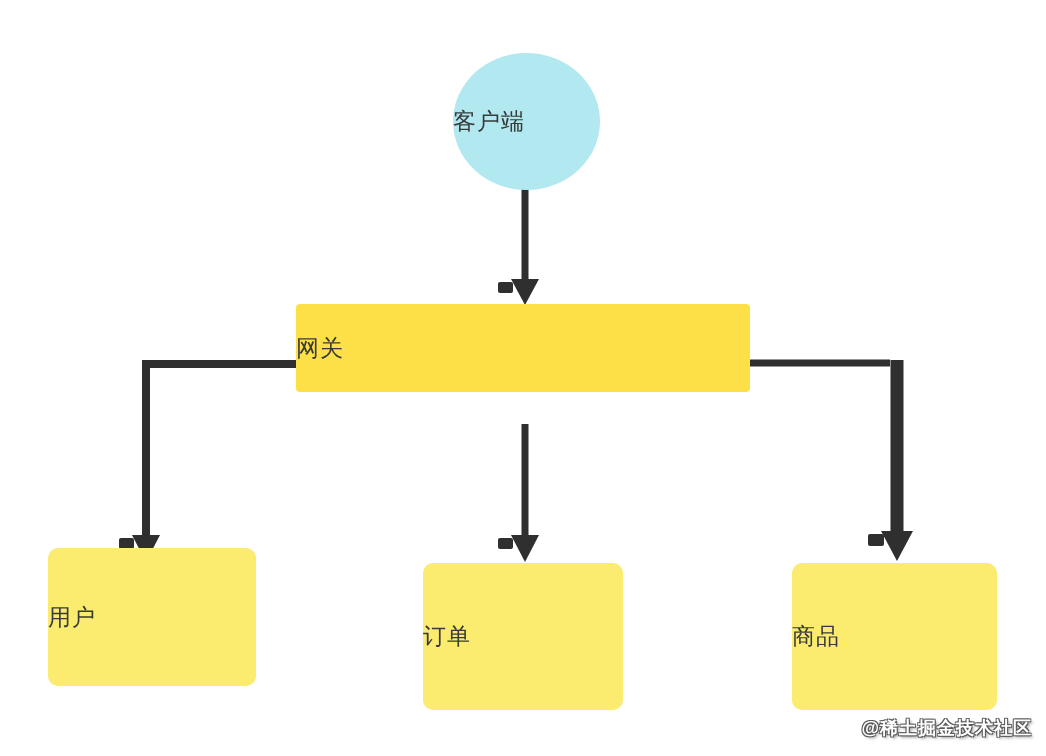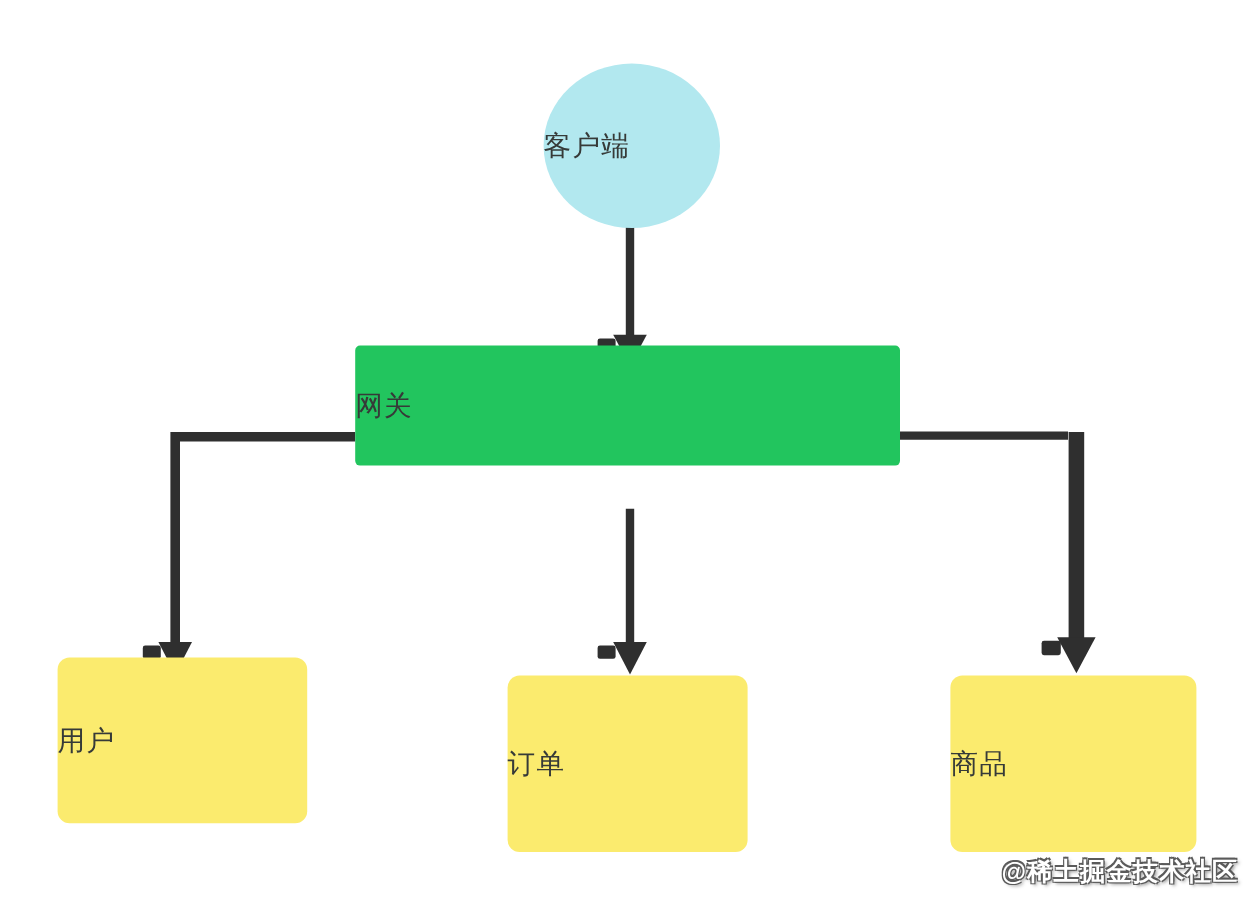--- a/index.html
+++ b/index.html
@@ -39,24 +39,24 @@
   .node-client {
     left: 453px;
     top: 53px;
     width: 147px;
     height: 137px;
     background: #b2e8ef;
     border-radius: 50%;
   }
   .node-gateway {
     left: 296px;
-    top: 288px;
+    top: 304px;
     width: 454px;
-    height: 100px;
-    background: #22c55e;
+    height: 88px;
+    background: #fde047;
     border-radius: 4px;
   }
   .node-service {
     background: #fbeb6e;
     border-radius: 10px;
   }
   .node-user {
     left: 48px;
     top: 548px;
     width: 208px;
@@ -71,21 +71,21 @@
   .node-product {
     left: 792px;
     top: 563px;
     width: 205px;
     height: 147px;
   }
   .watermark {
     position: absolute;
     right: 14px;
     bottom: 16px;
-    font-size: 21px;
+    font-size: 18px;
     font-weight: bold;
     color: #ffffff;
     letter-spacing: 1px;
     text-shadow:
       -1px -1px 0 #5a5a5a,
        1px -1px 0 #5a5a5a,
       -1px  1px 0 #5a5a5a,
        1px  1px 0 #5a5a5a,
        2px  2px 3px rgba(40,40,40,0.55);
   }

